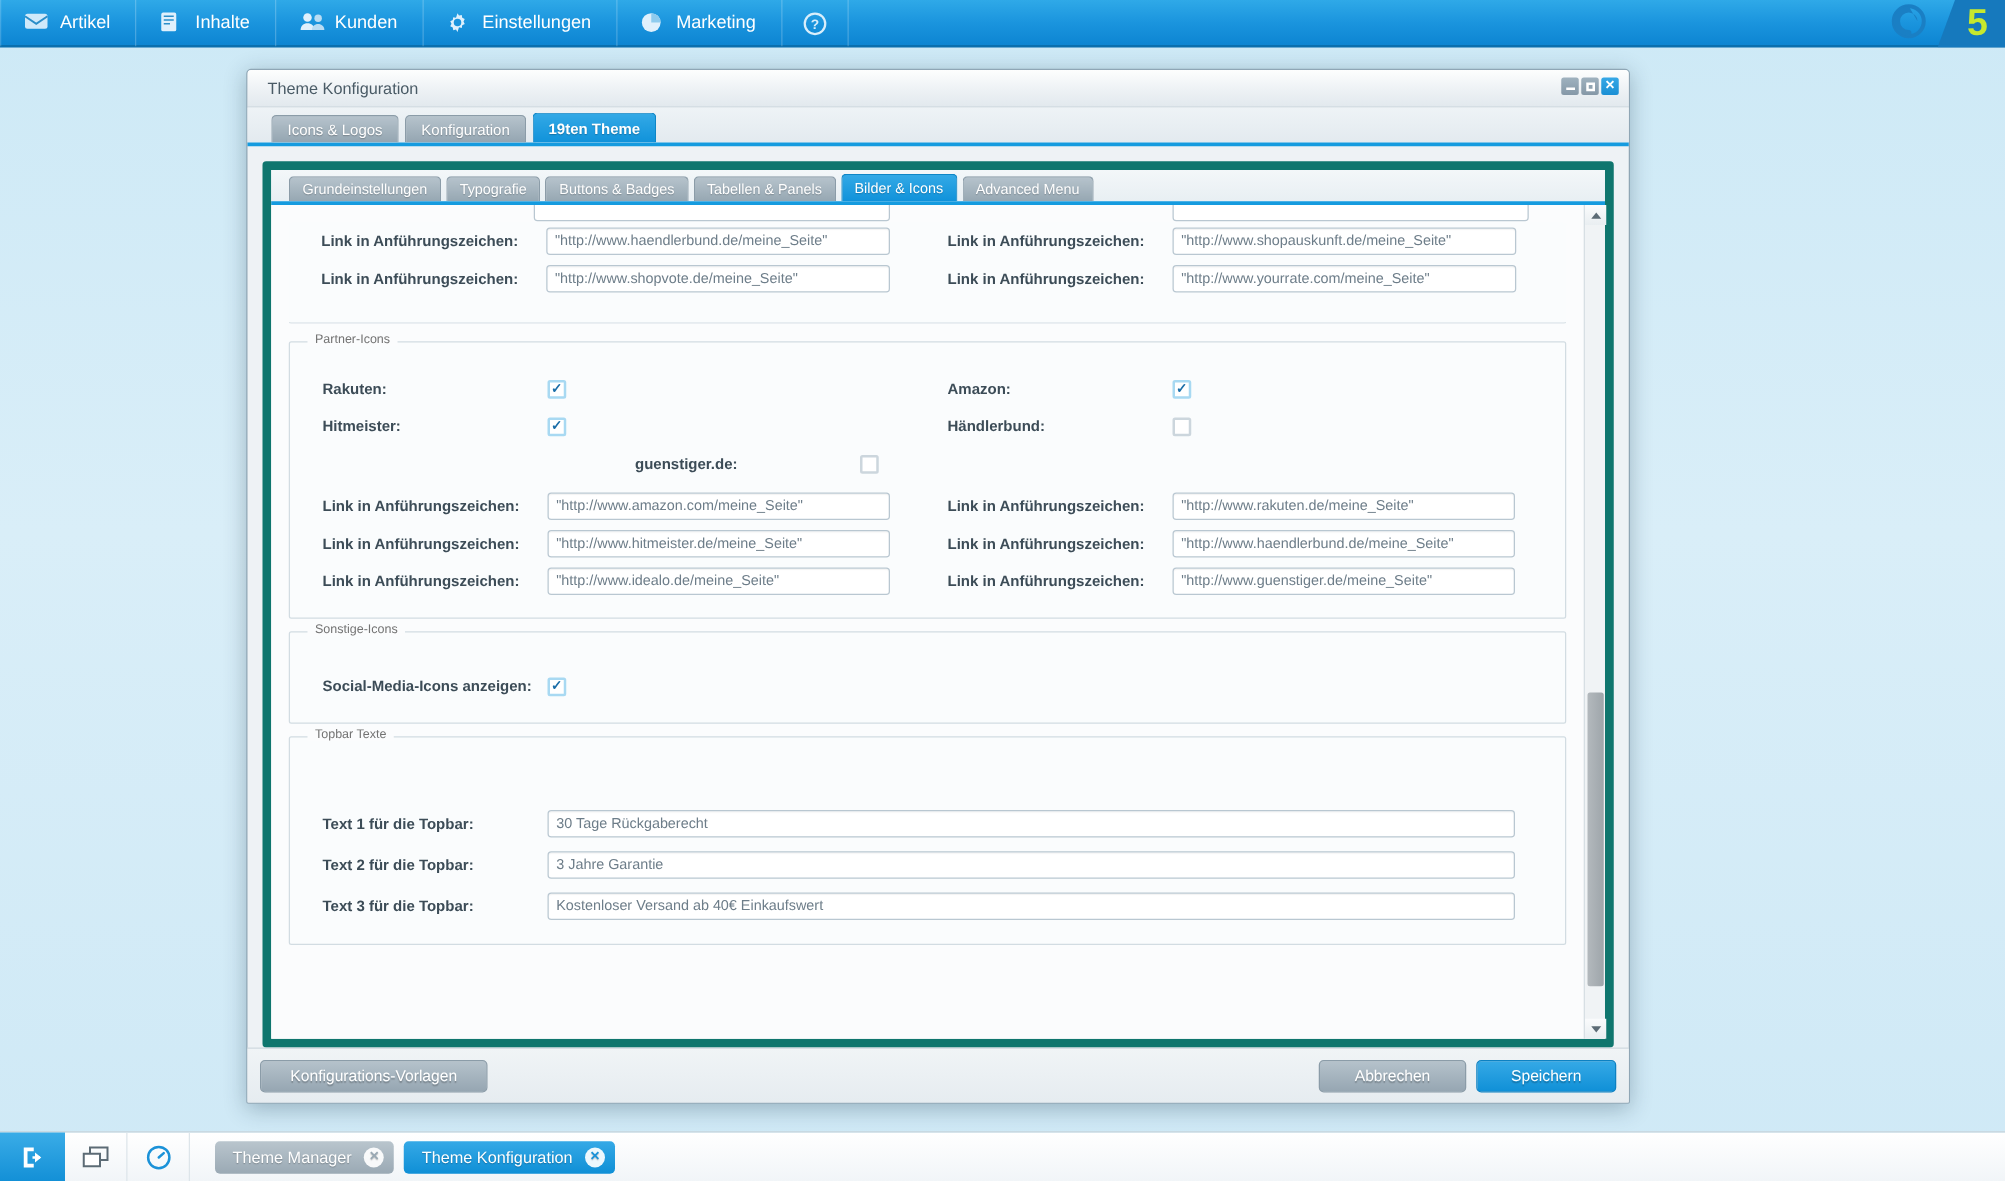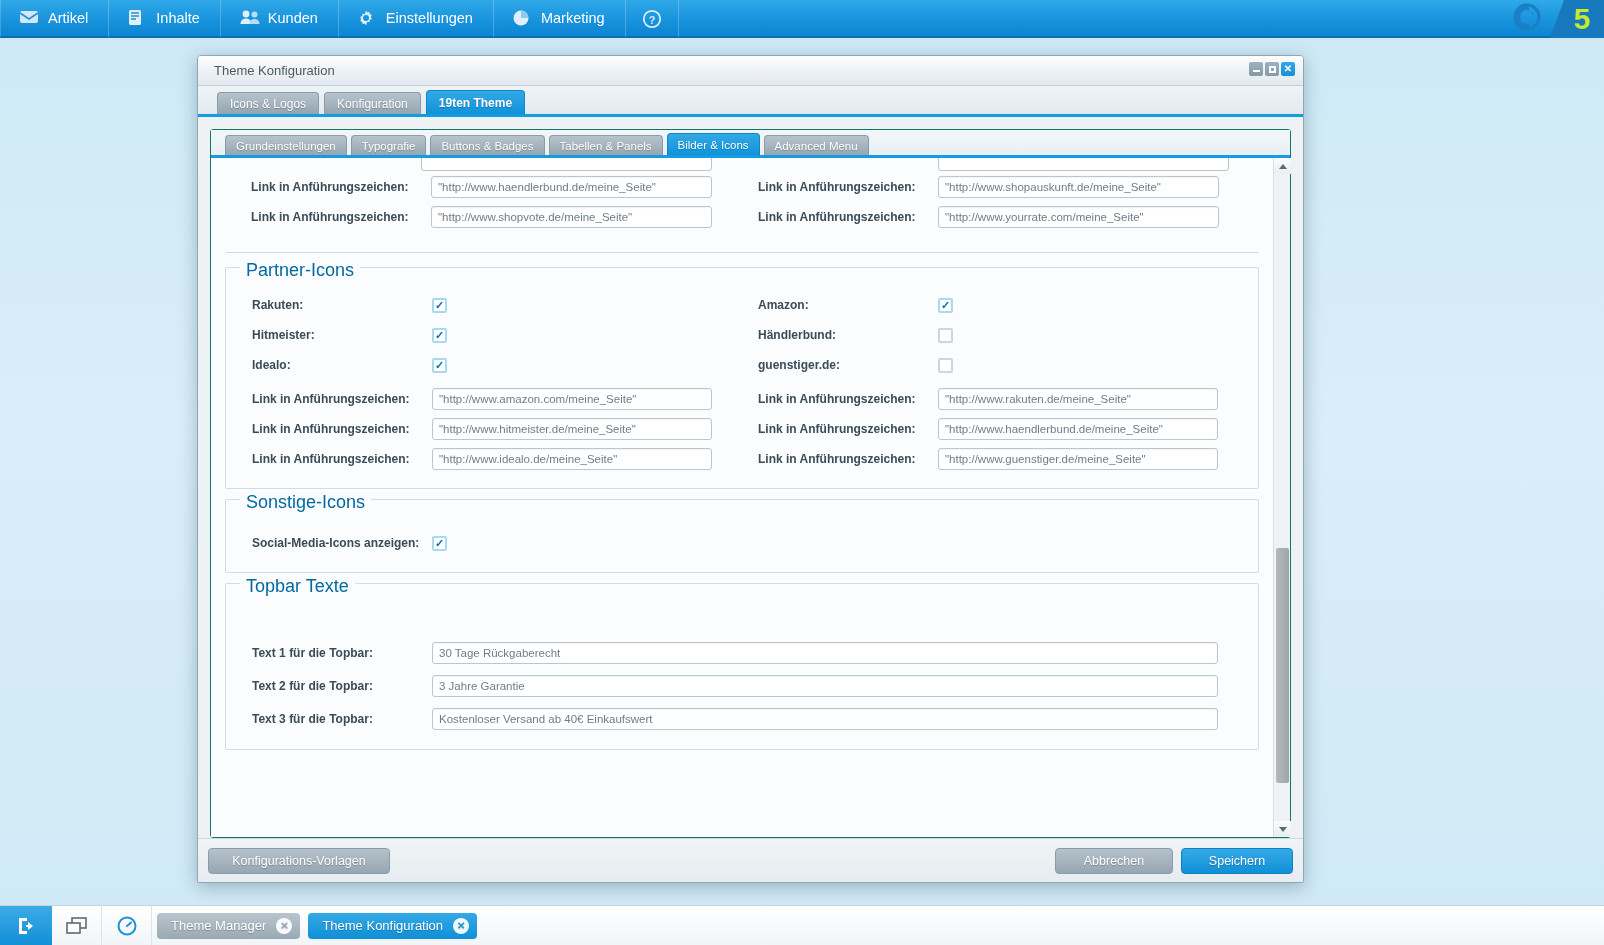--- a/index.html
+++ b/index.html
@@ -101,21 +101,21 @@
   }
   .otab.active {
     background: linear-gradient(180deg,#33a9e6 0%, #1092da 100%);
     border-color: #0f86c6; height: 24px; font-weight: bold;
   }
 
   
   #winbody { flex: 1 1 auto; padding: 12px 12px 0 12px; display: flex; flex-direction: column; min-height: 0; }
   #inner-panel {
     flex: 1 1 auto; min-height: 0;
-    background: #f7fafb; border: 1px solid #0f766e; border-radius: 3px;
+    background: #f7fafb; border: 7px solid #0f766e; border-radius: 3px;
     display: flex; flex-direction: column;
   }
   #inner-tabs {
     flex: 0 0 28px; height: 28px;
     background: linear-gradient(180deg,#f3f7f9,#e8eff3);
     border-bottom: 3px solid #159bdf;
     display: flex; align-items: flex-end; padding-left: 14px; gap: 4px;
   }
   .itab {
     height: 20px; padding: 0 10px;
@@ -140,21 +140,21 @@
     margin: 0 14px 10px 14px;
     border: 1px solid #d2dce2; border-radius: 2px;
     background: #fafcfd;
     position: relative;
     padding: 22px 10px 14px 10px;
   }
   .fieldset.first { border-top: none; border-left: none; border-right: none; margin-top: 0; padding-top: 0; }
   .legend {
     position: absolute; top: -8px; left: 14px;
     background: #fbfcfd; padding: 0 6px;
-    font-size: 18px; color: #0369a1;
+    font-size: 10px; color: #737373;
   }
   .row2 { display: flex; justify-content: center; }
   .col { width: 50%; display: flex; align-items: center; height: 30px; }
   .lbl {
     width: 196px; padding-left: 16px;
     font-size: 12px; color: #3c4c57; font-weight: bold;
     white-space: nowrap;
   }
   .inp {
     flex: 1 1 auto; height: 22px; margin-right: 30px;
@@ -229,21 +229,21 @@
   }
   #tb-logout {
     width: 52px; height: 40px;
     background: linear-gradient(180deg,#3aace7,#128fd6);
     display: flex; align-items: center; justify-content: center; cursor: pointer;
   }
   .tb-icon {
     width: 50px; height: 40px; display: flex; align-items: center; justify-content: center;
     border-right: 1px solid #dde5ea; cursor: pointer;
   }
-  #tb-tasks { display: flex; align-items: center; gap: 8px; margin-left: 5px; }
+  #tb-tasks { display: flex; align-items: center; gap: 8px; margin-left: 20px; }
   .taskbtn {
     height: 26px; border-radius: 4px; padding: 0 8px 0 14px;
     display: flex; align-items: center; gap: 10px;
     font-size: 13px; color: #fff; cursor: pointer;
     text-shadow: 0 1px 1px rgba(0,0,0,0.25);
   }
   .taskbtn.inactive { background: linear-gradient(180deg,#b9c5cd,#9aa9b4); }
   .taskbtn.active { background: linear-gradient(180deg,#35a9e6,#0f8fd6); }
   .task-x {
     width: 16px; height: 16px; border-radius: 50%;
@@ -422,24 +422,20 @@
                 <div class="cb on"></div>
               </div>
               <div class="cbcell">
                 <div class="lbl">Händlerbund:</div>
                 <div class="cb off"></div>
               </div>
             </div>
 
             <div class="row2">
               <div class="cbcell">
-                <div class="lbl">Idealo:</div>
-                <div class="cb on"></div>
-              </div>
-              <div class="cbcell">
                 <div class="lbl">guenstiger.de:</div>
                 <div class="cb off"></div>
               </div>
             </div>
 
             <div class="row2" style="margin-top:4px;">
               <div class="col">
                 <div class="lbl">Link in Anführungszeichen:</div>
                 <div class="inp">"http://www.amazon.com/meine_Seite"</div>
               </div>

